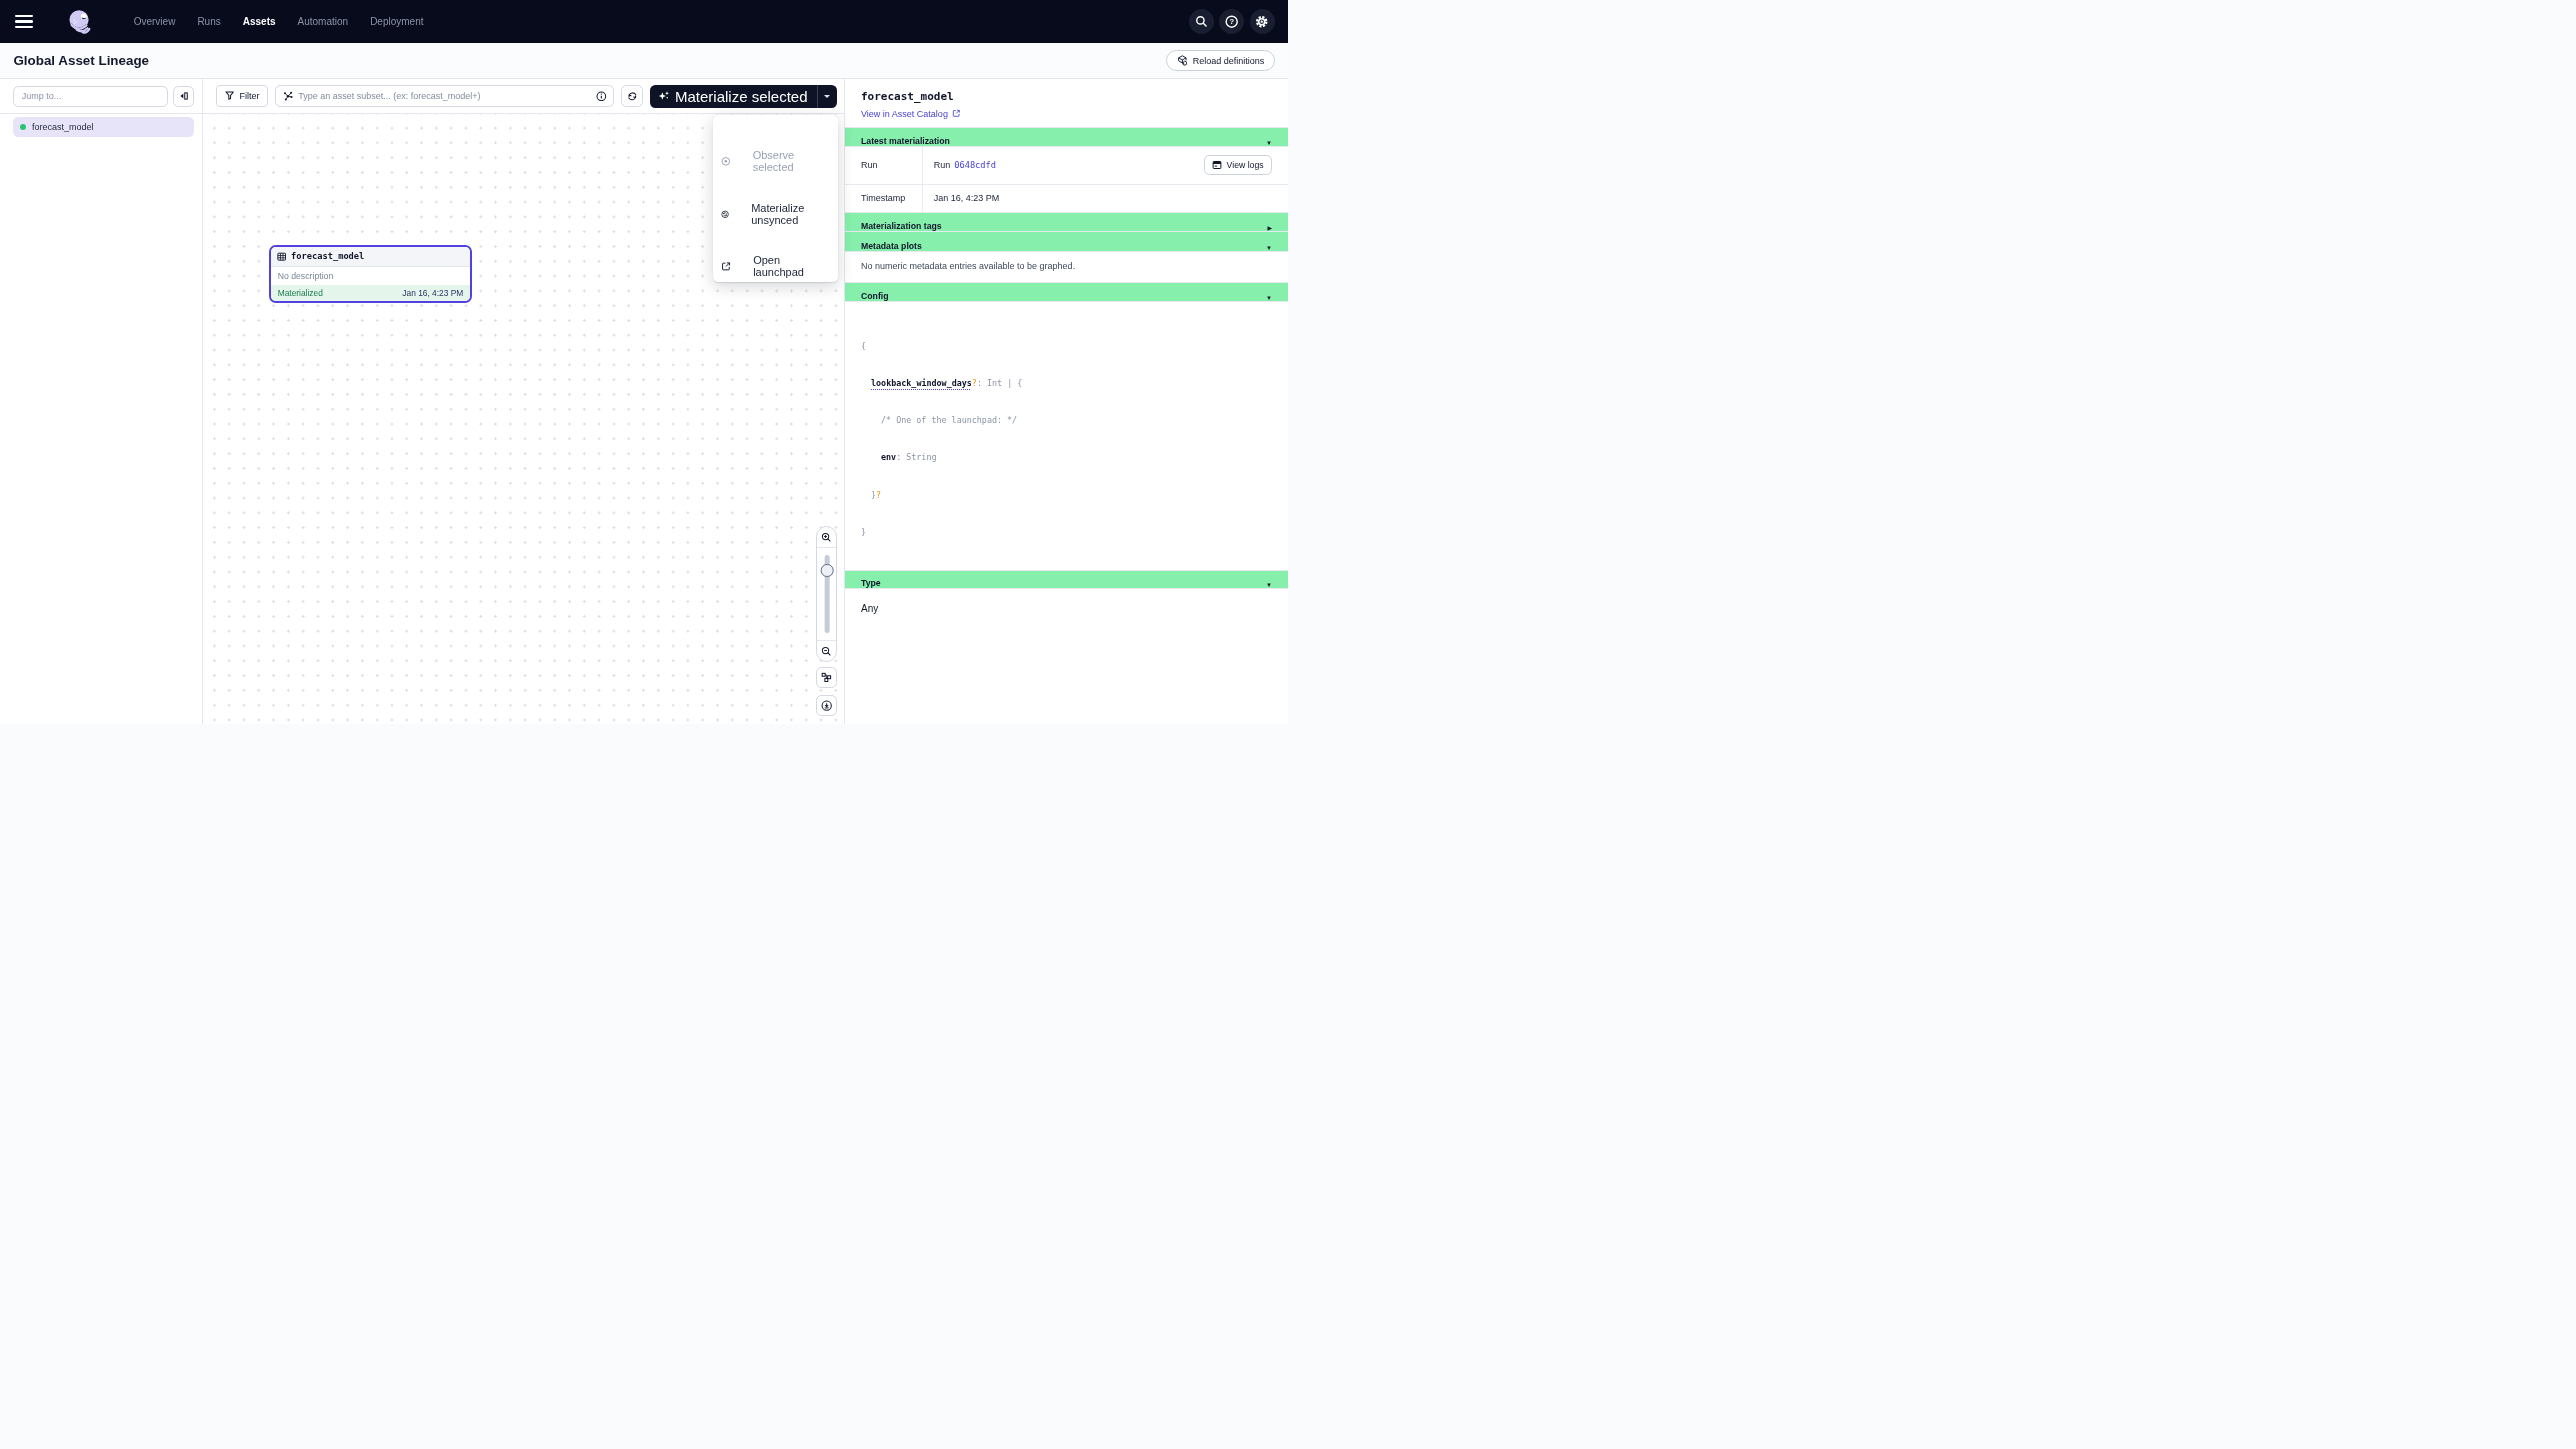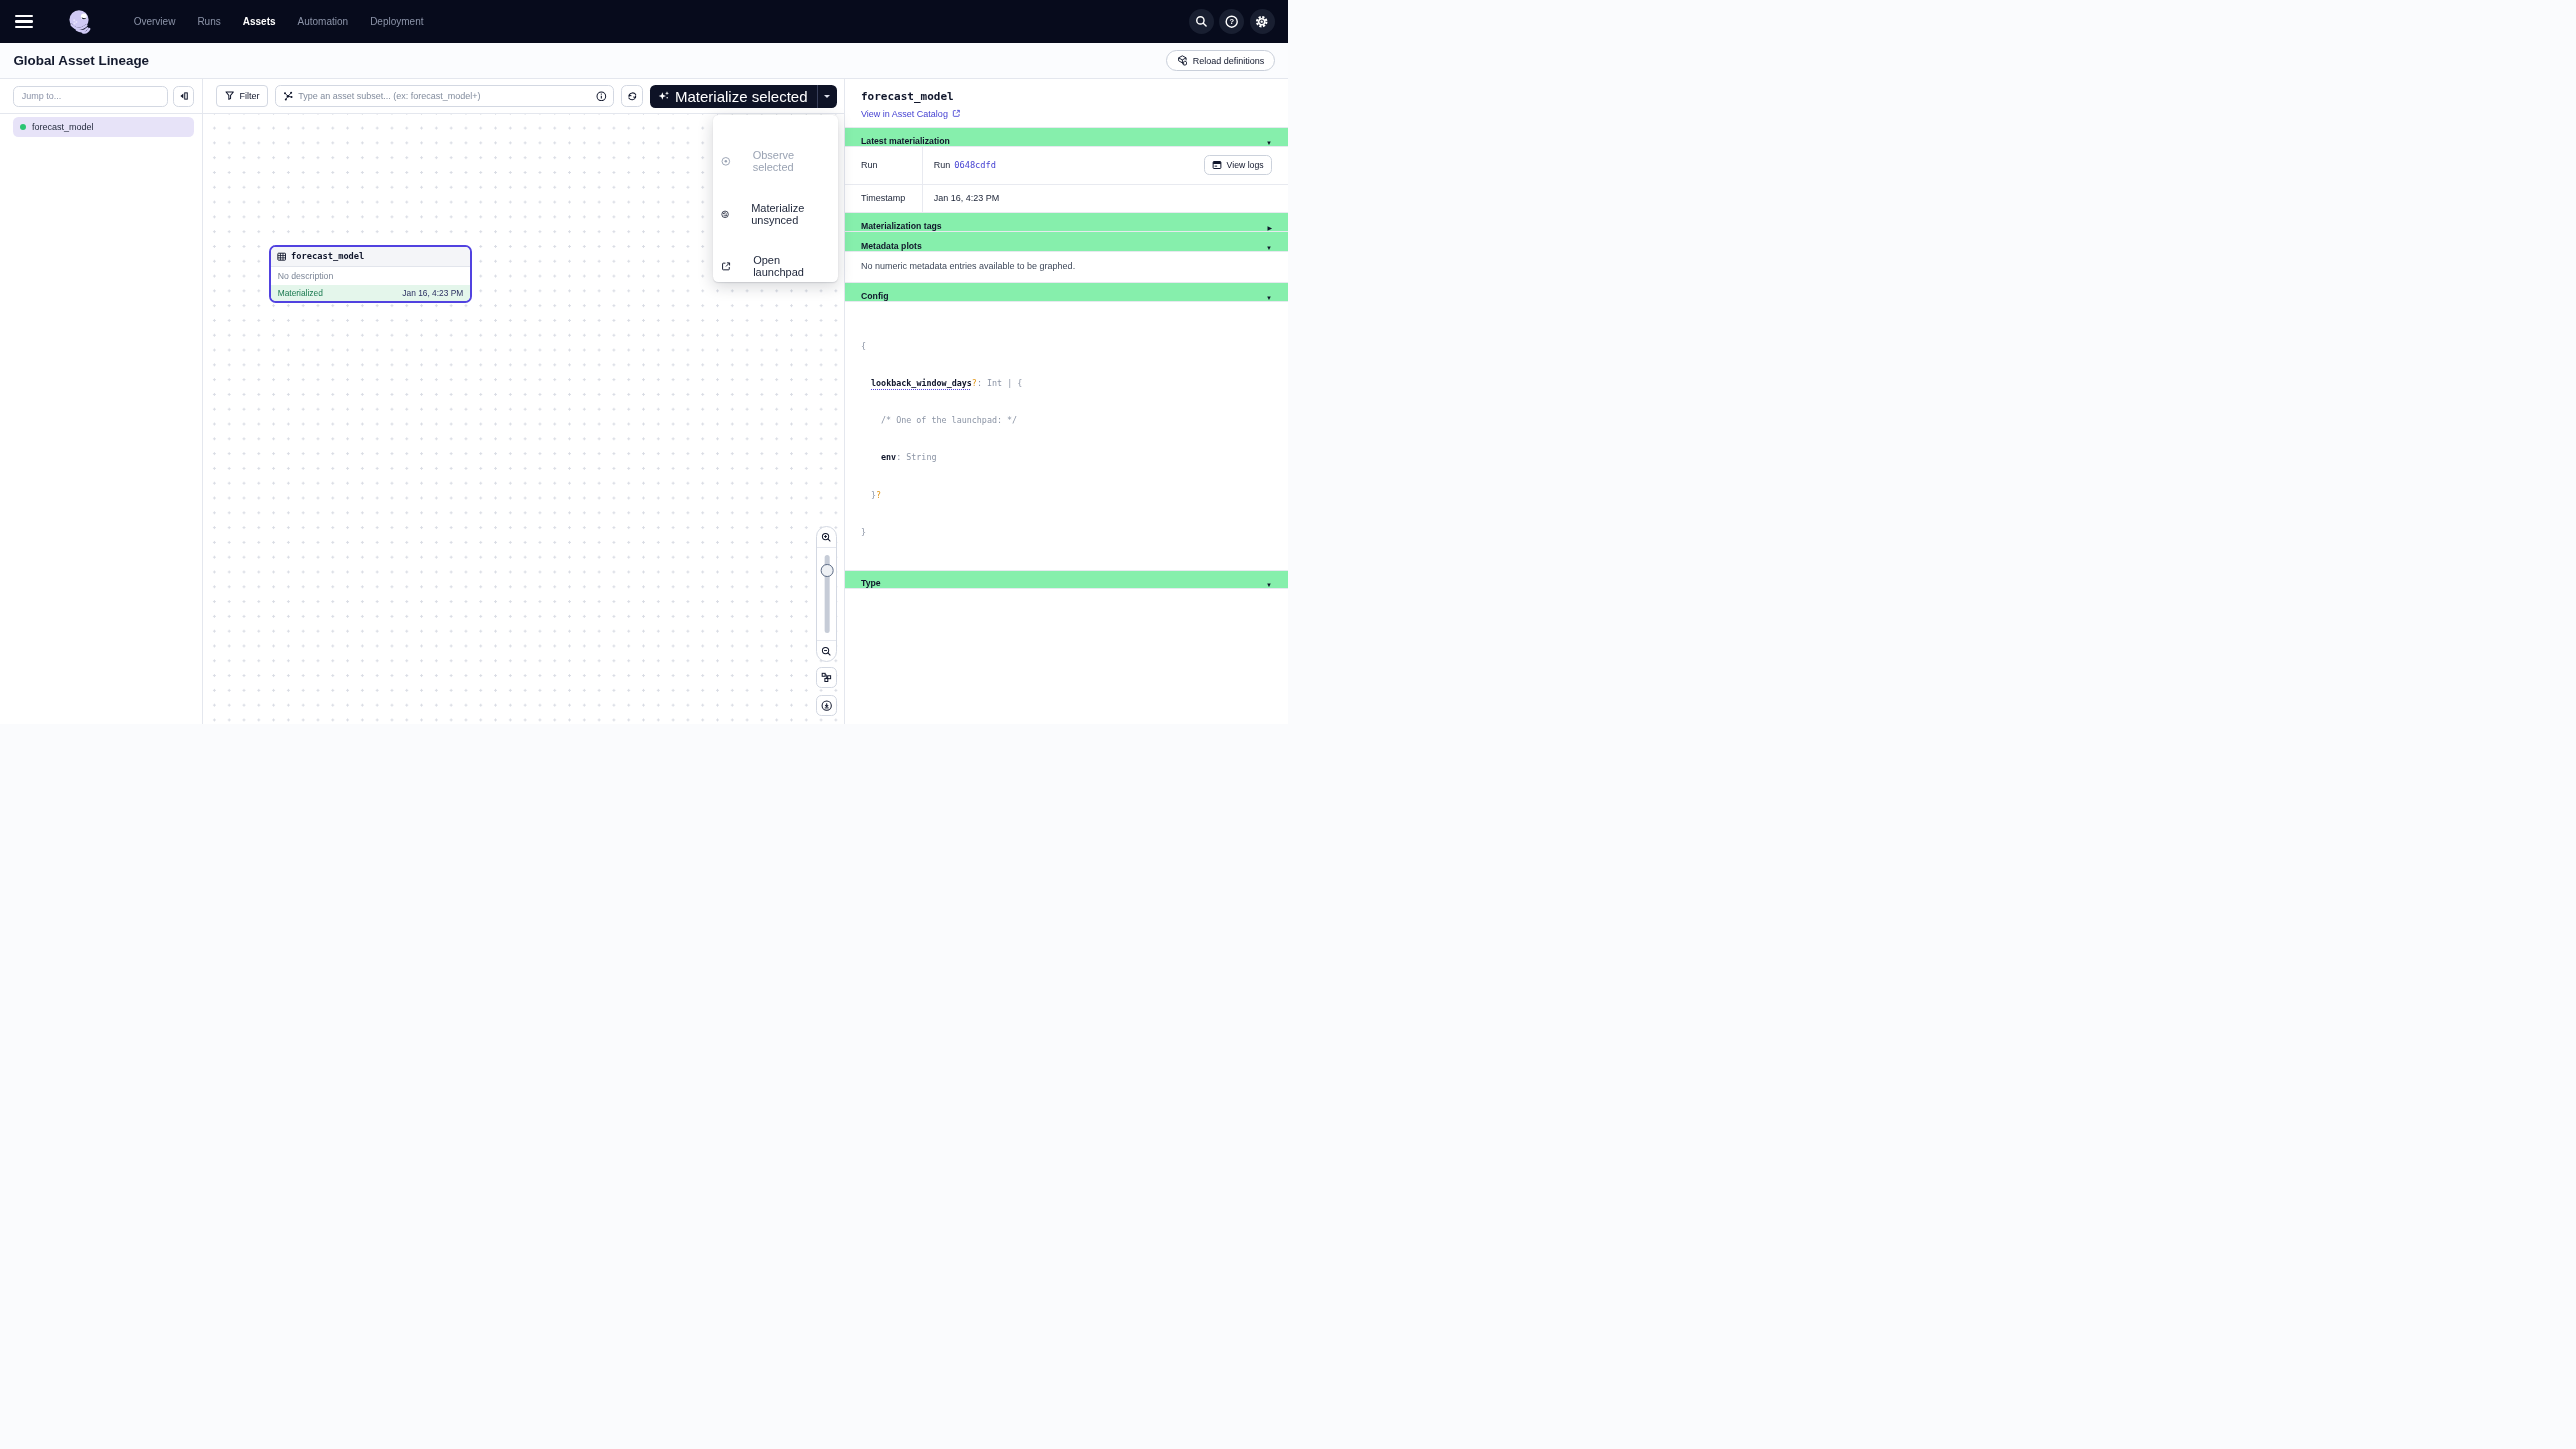--- a/index.html
+++ b/index.html
@@ -389,15 +389,16 @@
       <div class="code-line ind2"><span>/* One of the launchpad: */</span></div>
       <div class="code-line ind2"><span class="code-key">env</span><span>: String</span></div>
       <div class="code-line ind1"><span>}</span><span class="code-q">?</span></div>
       <div class="code-line"><span>}</span></div>
     </div>
 
     <div class="sec-header">
       <span class="sec-label">Type</span>
       <span class="sec-caret">▼</span>
     </div>
+    <div class="type-value">Any</div>
   </div>
 </div>
 
 
 </body></html>

